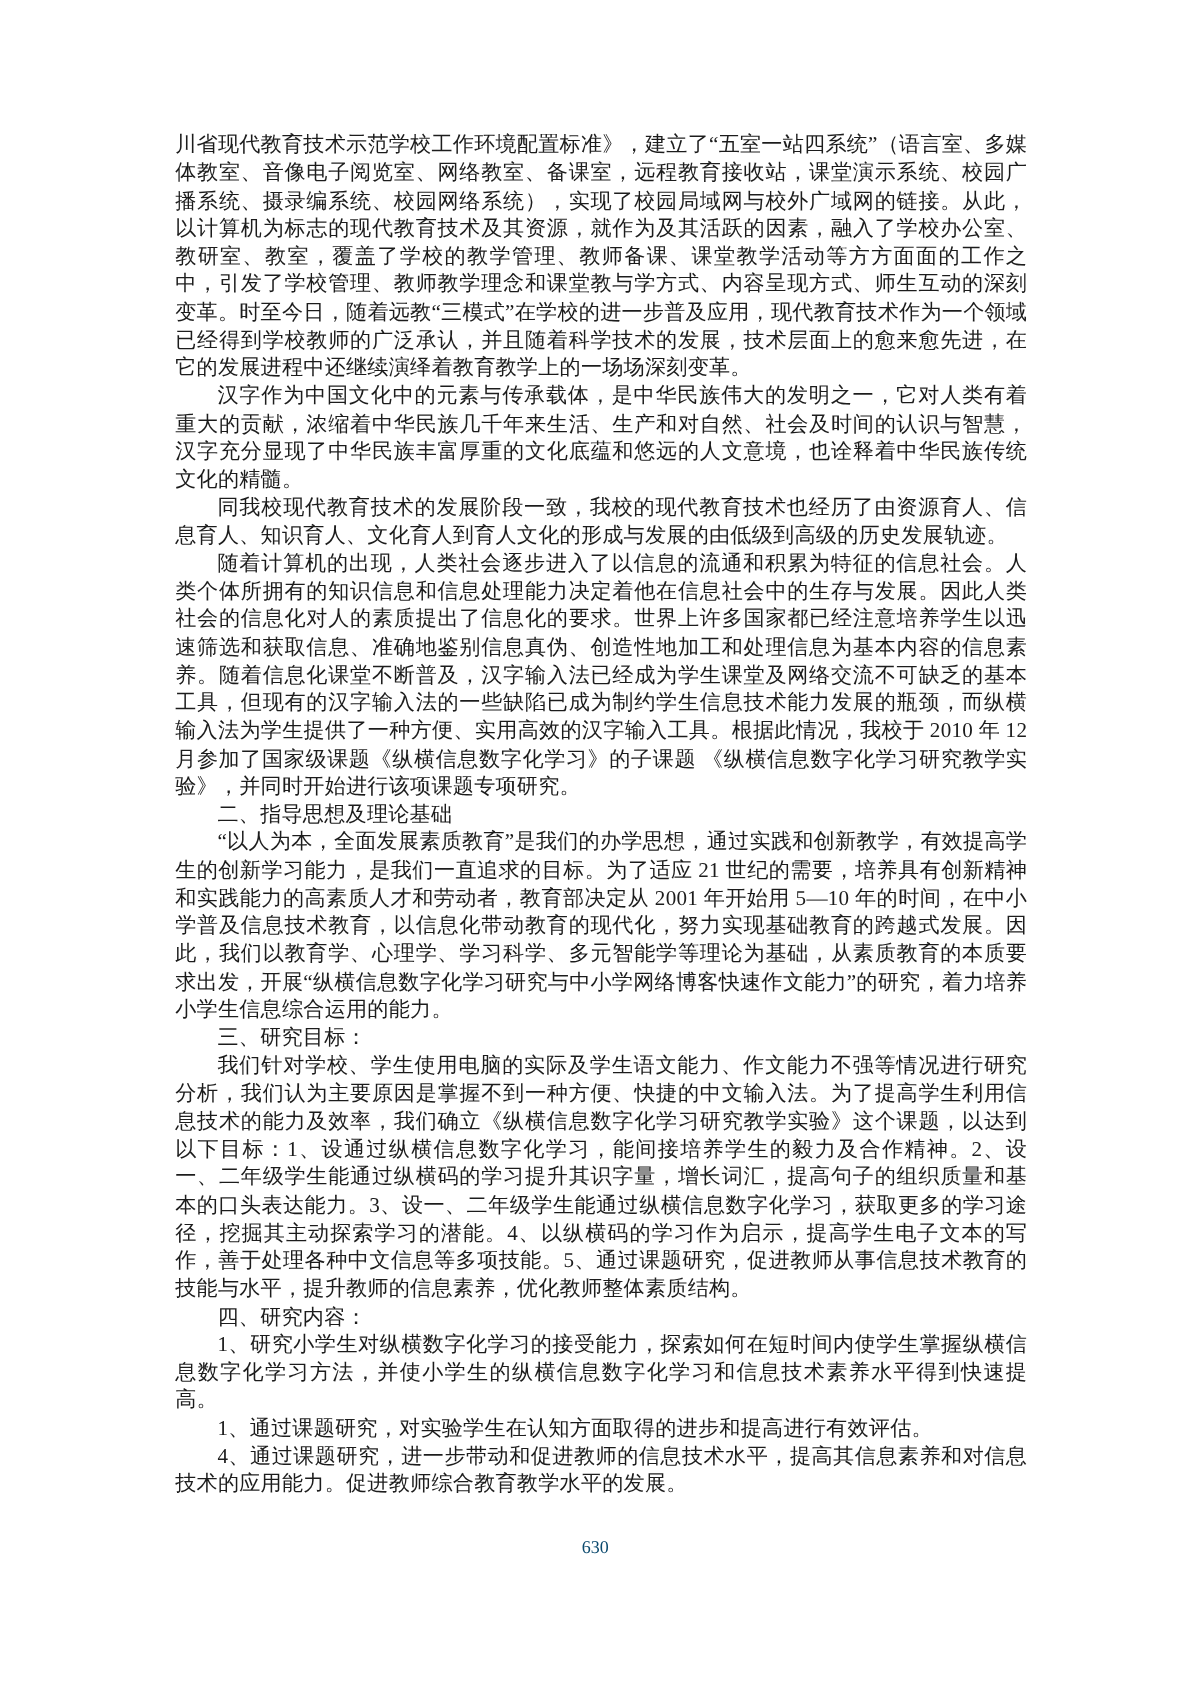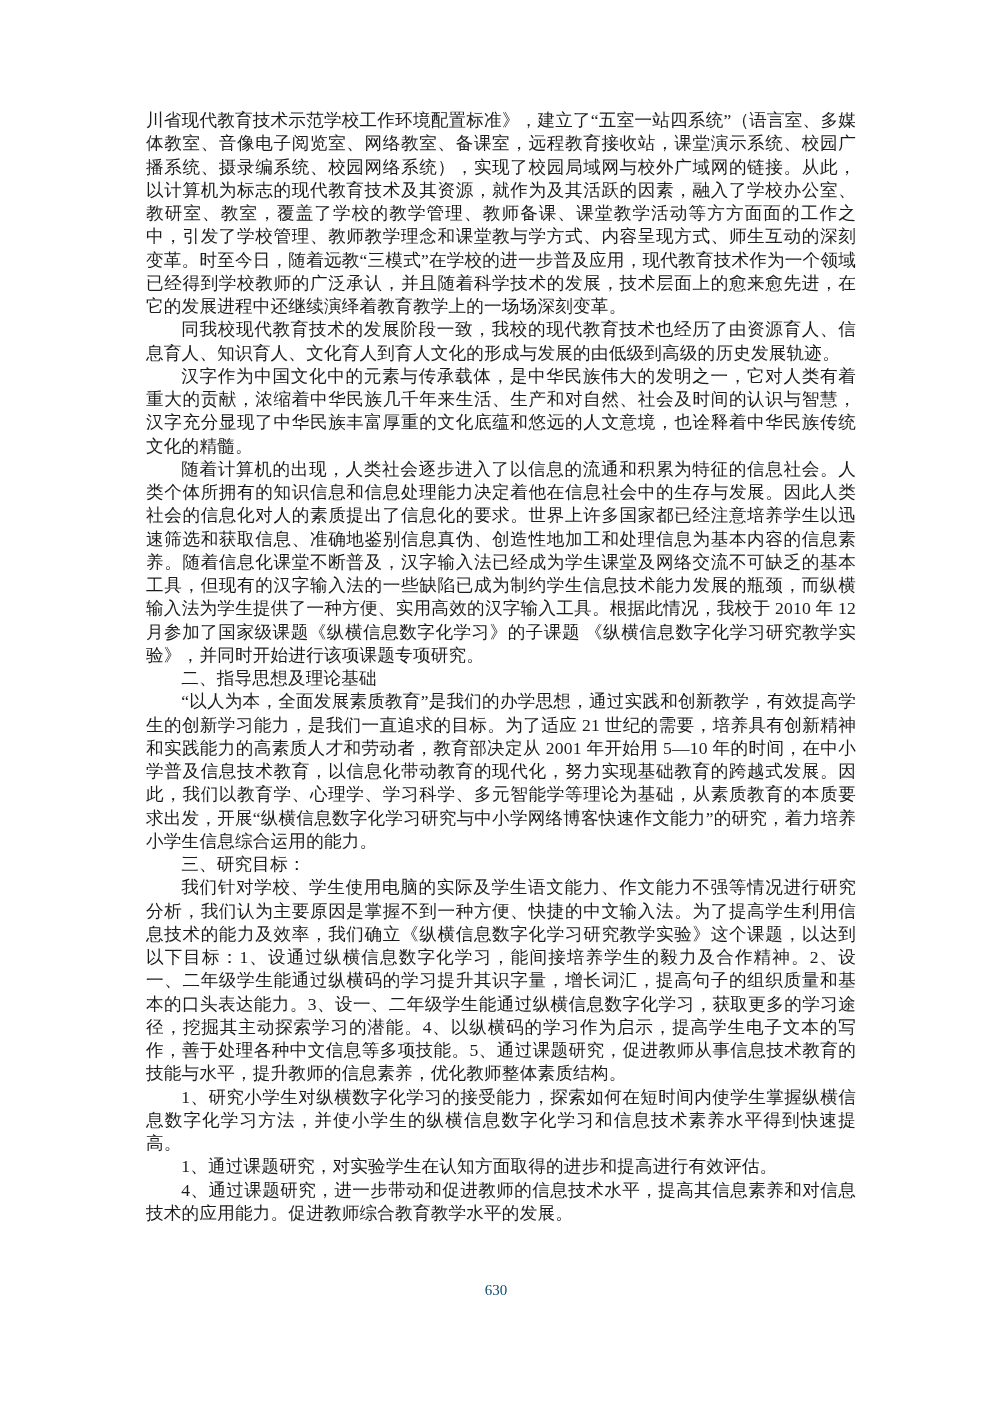--- a/index.html
+++ b/index.html
@@ -47,27 +47,28 @@
     color: #0c4a6e;
   }
 </style>
 </head>
 <body>
 
 <div class="page">
 
   <div class="doc-body">
     <p class="no-indent">川省现代教育技术示范学校工作环境配置标准》，建立了“五室一站四系统”（语言室、多媒体教室、音像电子阅览室、网络教室、备课室，远程教育接收站，课堂演示系统、校园广播系统、摄录编系统、校园网络系统），实现了校园局域网与校外广域网的链接。从此，以计算机为标志的现代教育技术及其资源，就作为及其活跃的因素，融入了学校办公室、教研室、教室，覆盖了学校的教学管理、教师备课、课堂教学活动等方方面面的工作之中，引发了学校管理、教师教学理念和课堂教与学方式、内容呈现方式、师生互动的深刻变革。时至今日，随着远教“三模式”在学校的进一步普及应用，现代教育技术作为一个领域已经得到学校教师的广泛承认，并且随着科学技术的发展，技术层面上的愈来愈先进，在它的发展进程中还继续演绎着教育教学上的一场场深刻变革。</p>
+    <p>汉字作为中国文化中的元素与传承载体，是中华民族伟大的发明之一，它对人类有着重大的贡献，浓缩着中华民族几千年来生活、生产和对自然、社会及时间的认识与智慧，汉字充分显现了中华民族丰富厚重的文化底蕴和悠远的人文意境，也诠释着中华民族传统文化的精髓。</p>
     <p>同我校现代教育技术的发展阶段一致，我校的现代教育技术也经历了由资源育人、信息育人、知识育人、文化育人到育人文化的形成与发展的由低级到高级的历史发展轨迹。</p>
-    <p>汉字作为中国文化中的元素与传承载体，是中华民族伟大的发明之一，它对人类有着重大的贡献，浓缩着中华民族几千年来生活、生产和对自然、社会及时间的认识与智慧，汉字充分显现了中华民族丰富厚重的文化底蕴和悠远的人文意境，也诠释着中华民族传统文化的精髓。</p>
     <p>随着计算机的出现，人类社会逐步进入了以信息的流通和积累为特征的信息社会。人类个体所拥有的知识信息和信息处理能力决定着他在信息社会中的生存与发展。因此人类社会的信息化对人的素质提出了信息化的要求。世界上许多国家都已经注意培养学生以迅速筛选和获取信息、准确地鉴别信息真伪、创造性地加工和处理信息为基本内容的信息素养。随着信息化课堂不断普及，汉字输入法已经成为学生课堂及网络交流不可缺乏的基本工具，但现有的汉字输入法的一些缺陷已成为制约学生信息技术能力发展的瓶颈，而纵横输入法为学生提供了一种方便、实用高效的汉字输入工具。根据此情况，我校于 2010 年 12 月参加了国家级课题《纵横信息数字化学习》的子课题 《纵横信息数字化学习研究教学实验》，并同时开始进行该项课题专项研究。</p>
     <p>二、指导思想及理论基础</p>
     <p>“以人为本，全面发展素质教育”是我们的办学思想，通过实践和创新教学，有效提高学生的创新学习能力，是我们一直追求的目标。为了适应 21 世纪的需要，培养具有创新精神和实践能力的高素质人才和劳动者，教育部决定从 2001 年开始用 5—10 年的时间，在中小学普及信息技术教育，以信息化带动教育的现代化，努力实现基础教育的跨越式发展。因此，我们以教育学、心理学、学习科学、多元智能学等理论为基础，从素质教育的本质要求出发，开展“纵横信息数字化学习研究与中小学网络博客快速作文能力”的研究，着力培养小学生信息综合运用的能力。</p>
     <p>三、研究目标：</p>
     <p>我们针对学校、学生使用电脑的实际及学生语文能力、作文能力不强等情况进行研究分析，我们认为主要原因是掌握不到一种方便、快捷的中文输入法。为了提高学生利用信息技术的能力及效率，我们确立《纵横信息数字化学习研究教学实验》这个课题，以达到以下目标：1、设通过纵横信息数字化学习，能间接培养学生的毅力及合作精神。2、设一、二年级学生能通过纵横码的学习提升其识字量，增长词汇，提高句子的组织质量和基本的口头表达能力。3、设一、二年级学生能通过纵横信息数字化学习，获取更多的学习途径，挖掘其主动探索学习的潜能。4、以纵横码的学习作为启示，提高学生电子文本的写作，善于处理各种中文信息等多项技能。5、通过课题研究，促进教师从事信息技术教育的技能与水平，提升教师的信息素养，优化教师整体素质结构。</p>
+    <p>四、研究内容：</p>
     <p>1、研究小学生对纵横数字化学习的接受能力，探索如何在短时间内使学生掌握纵横信息数字化学习方法，并使小学生的纵横信息数字化学习和信息技术素养水平得到快速提高。</p>
     <p>1、通过课题研究，对实验学生在认知方面取得的进步和提高进行有效评估。</p>
     <p>4、通过课题研究，进一步带动和促进教师的信息技术水平，提高其信息素养和对信息技术的应用能力。促进教师综合教育教学水平的发展。</p>
   </div>
 
   <div class="page-footer">630</div>
 
 </div>
 
 </body></html>

